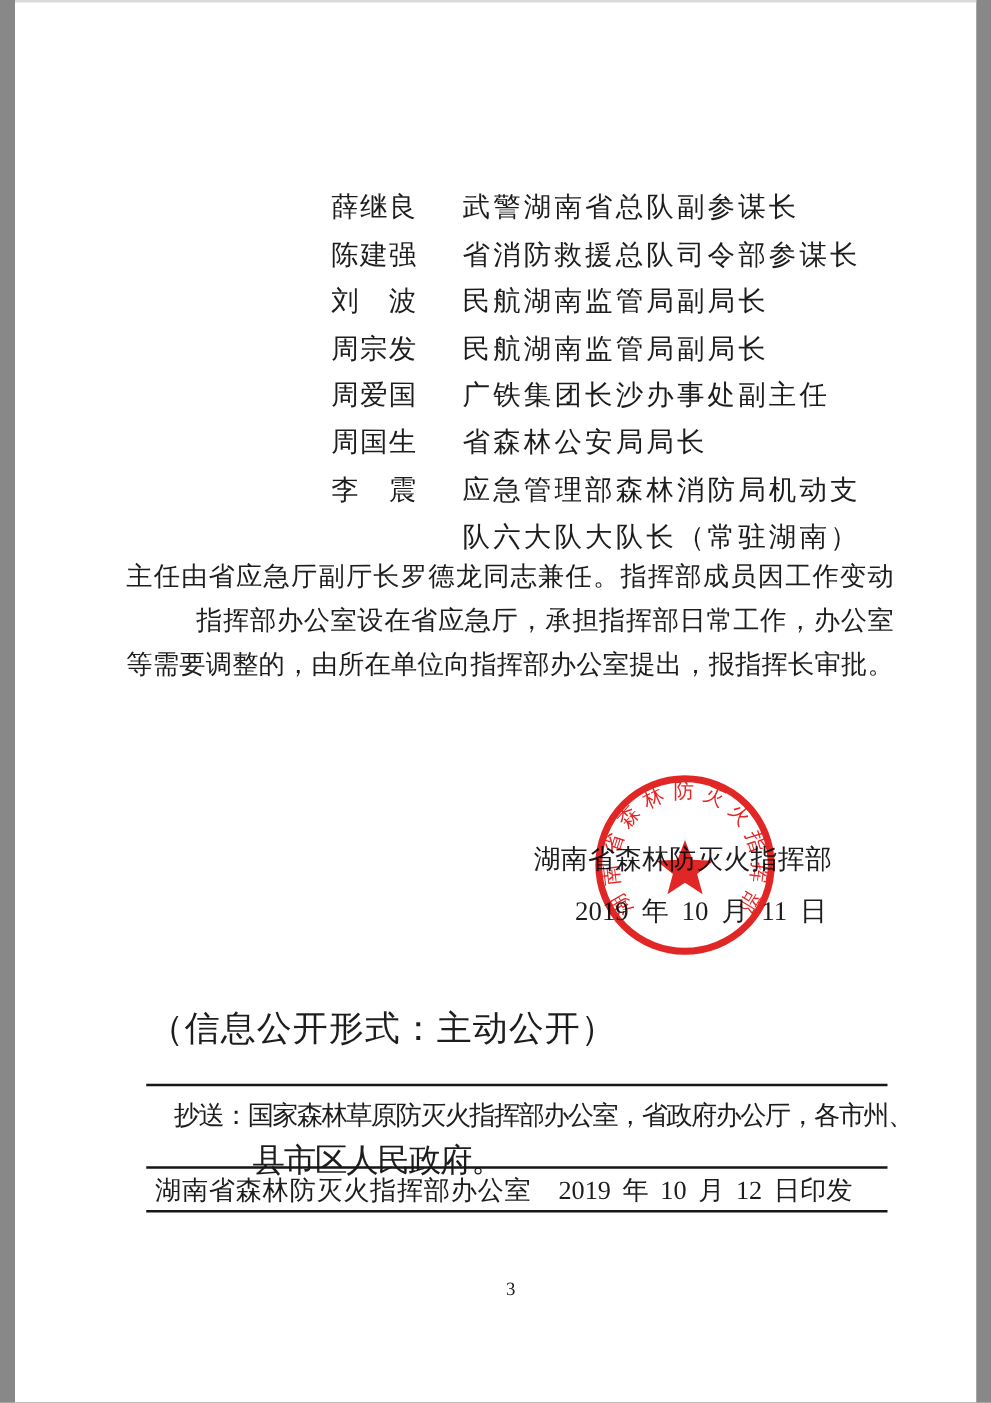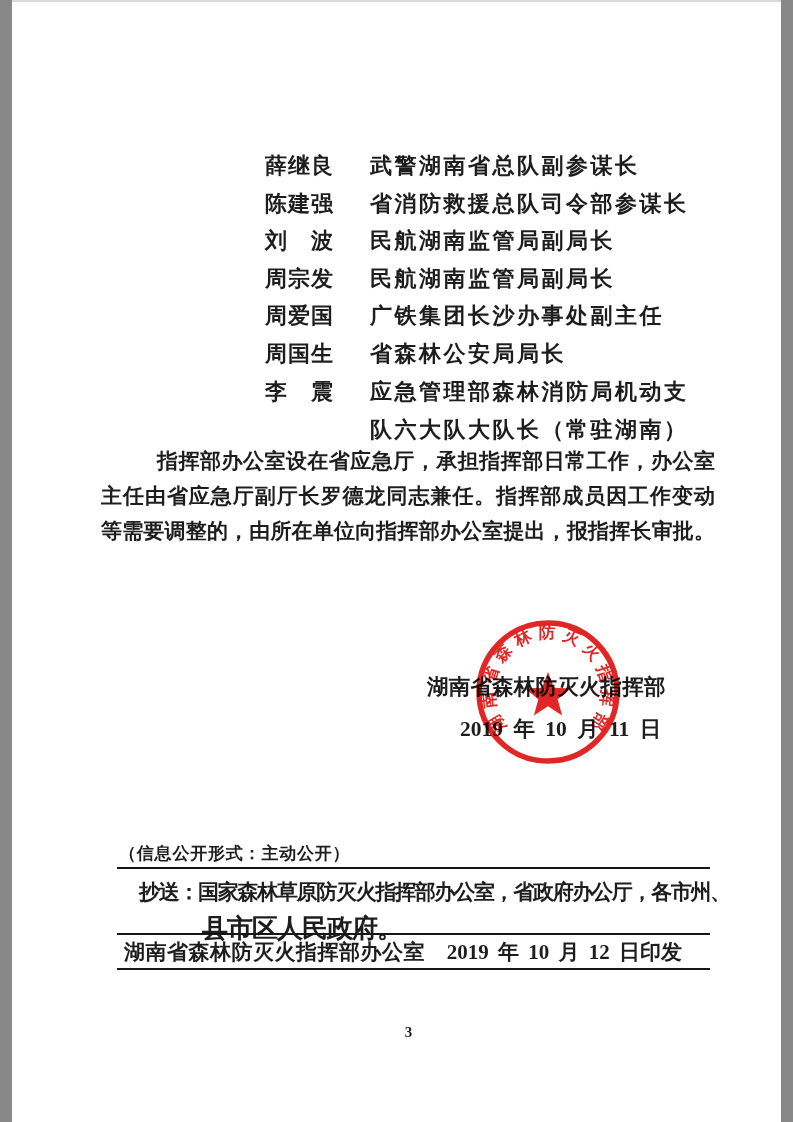--- a/index.html
+++ b/index.html
@@ -4,21 +4,20 @@
 <style>
   html,body{margin:0;padding:0;background:#888;}
   .page{
     position:relative;
     width:769px;height:1122px;
     margin:0 auto;
     background:#ffffff;
     font-family:"Liberation Serif","DejaVu Serif",serif;
     color:#1d1d1d;
     overflow:hidden;
-    font-weight:bold;
   }
   .scan-edge{position:absolute;top:0;left:0;width:793px;height:2px;background:#d9d9d9;}
   
   .roster{position:absolute;left:253px;top:151px;width:460px;}
   .roster-row{position:absolute;left:0;font-size:22px;}
   .roster-name{position:absolute;left:0;top:0;letter-spacing:1px;white-space:pre;}
   .roster-title{position:absolute;left:105px;top:0;width:350px;letter-spacing:2.5px;white-space:nowrap;}
   .roster-title .t2{display:block;margin-top:8px;white-space:nowrap;}
   
   .paragraph{position:absolute;left:89px;top:448px;width:614px;font-size:21px;}
@@ -29,21 +28,21 @@
   .sig-issuer{position:absolute;left:415px;top:672px;font-size:21.5px;letter-spacing:0.2px;}
   .sig-date{position:absolute;left:448px;top:714px;font-size:21.5px;word-spacing:5px;white-space:pre;}
   
   .seal{position:absolute;left:461px;top:617px;width:150px;height:150px;
     mix-blend-mode:multiply;opacity:0.95;}
   
   .rule{position:absolute;left:105px;width:593px;height:2px;background:#161616;}
   .rule1{top:867px;}
   .rule2{top:933px;}
   .rule3{top:968px;}
-  .disclosure{position:absolute;left:107px;top:842px;font-size:17px;letter-spacing:0.8px;white-space:nowrap;}
+  .disclosure{position:absolute;left:107px;top:804px;font-size:28px;letter-spacing:0.8px;white-space:nowrap;}
   .cc-line1{position:absolute;left:127px;top:878px;font-size:21px;letter-spacing:-1.3px;white-space:nowrap;}
   .cc-line2{position:absolute;left:190px;top:911px;font-size:26px;letter-spacing:-1px;white-space:nowrap;}
   .issuing-office{position:absolute;left:112px;top:938px;font-size:21px;letter-spacing:0.5px;white-space:nowrap;text-align:right;}
   .print-date{position:absolute;right:99px;top:938px;font-size:21px;word-spacing:4px;white-space:pre;margin-left:48px;}
   .page-number{position:absolute;left:0;top:1024px;width:793px;text-align:center;font-size:15px;}
 </style>
 </head>
 <body>
 
 <div class="page">
@@ -74,22 +73,22 @@
       <span class="roster-name">周国生</span>
       <span class="roster-title">省森林公安局局长</span>
     </div>
     <div class="roster-row" style="top:226px">
       <span class="roster-name">李　震</span>
       <span class="roster-title"><span>应急管理部森林消防局机动支</span><span class="t2">队六大队大队长（常驻湖南）</span></span>
     </div>
   </div>
 
   <div class="paragraph">
+    <div class="para-line">主任由省应急厅副厅长罗德龙同志兼任。指挥部成员因工作变动</div>
     <div class="para-line indent">指挥部办公室设在省应急厅，承担指挥部日常工作，办公室</div>
-    <div class="para-line">主任由省应急厅副厅长罗德龙同志兼任。指挥部成员因工作变动</div>
     <div class="para-line">等需要调整的，由所在单位向指挥部办公室提出，报指挥长审批。</div>
   </div>
 
   <div class="sig-issuer">湖南省森林防灭火指挥部</div>
   <div class="sig-date">2019 年 10 月 11 日</div>
 
   <svg class="seal" viewBox="0 0 150 150" width="150" height="150">
     <circle cx="75" cy="75" r="69" fill="none" stroke="#e01a1a" stroke-width="5.5"></circle>
     <polygon fill="#e01a1a" points="75,55 81,70.8 97.8,71.6 84.7,82.2 89.1,98.4 75,89.2 60.9,98.4 65.3,82.2 52.2,71.6 69,70.8"></polygon>
     <defs>

